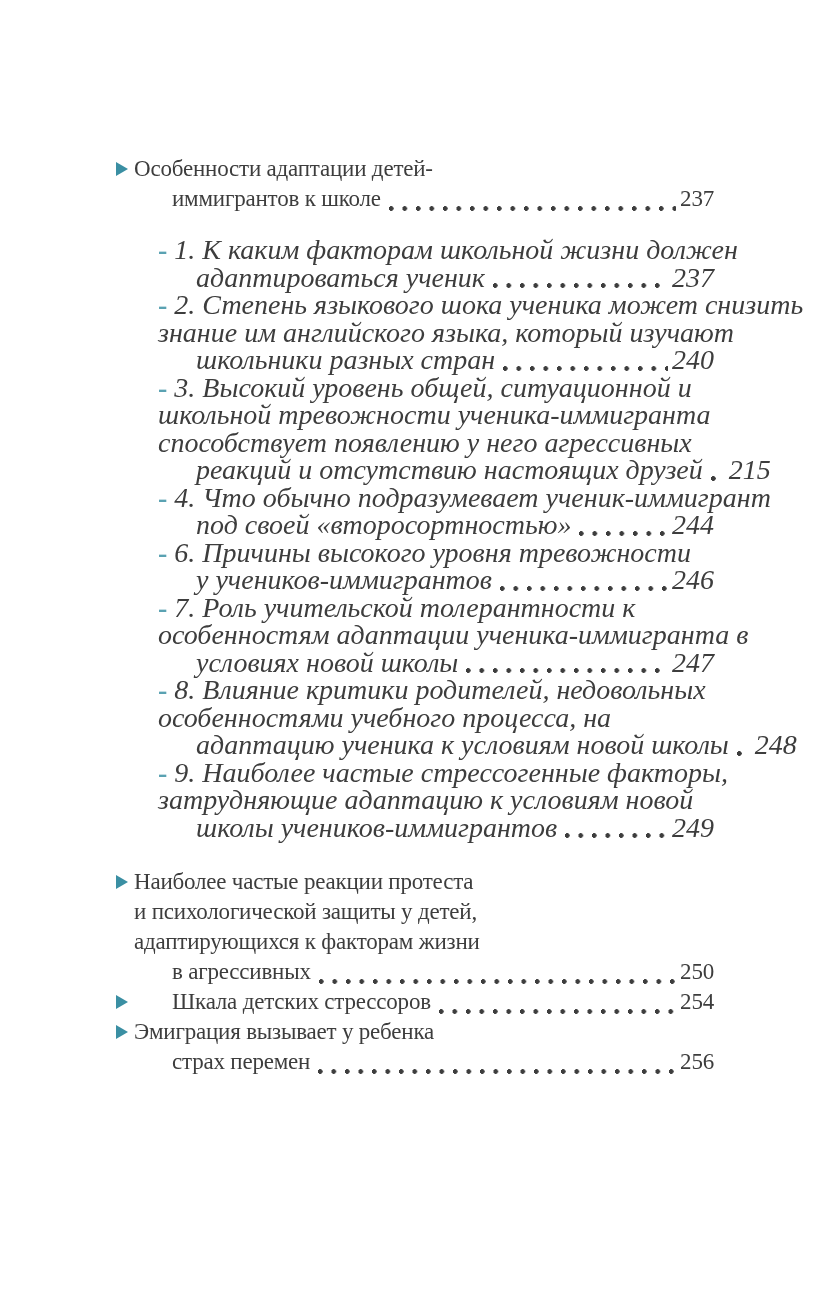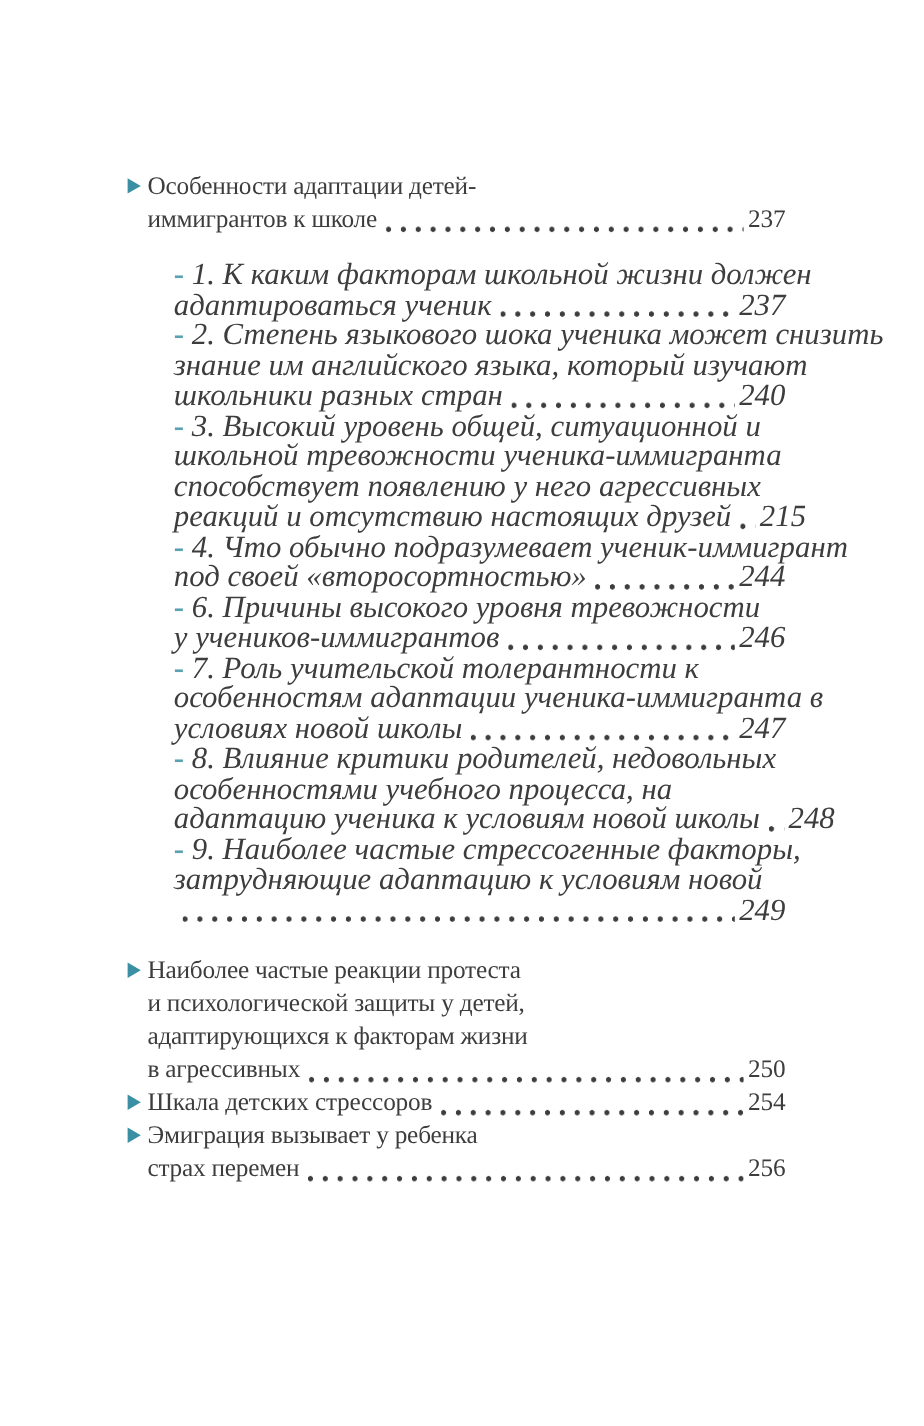--- a/index.html
+++ b/index.html
@@ -49,21 +49,21 @@
     line-height:27.5px;
   }
   .dash-marker{
     color:var(--dash);
     font-style:normal;
     font-weight:bold;
     margin-right:7px;
   }
   
   .line{white-space:nowrap;}
-  .line.last{display:flex;}
+  .line.last{display:flex;margin-left:38px;}
   .line.last .line-text{flex:0 0 auto;white-space:nowrap;}
   .dots{
     flex:1 1 auto;
     min-width:14px;
     margin:0 4px 0 8px;
     background-image:radial-gradient(circle at 2.2px 2.5px, var(--ink) 2.1px, transparent 2.6px);
     background-size:13.5px 5px;
     background-repeat:repeat-x;
     background-position:left bottom 3px;
   }
@@ -141,20 +141,21 @@
         <div class="line last">
           <span class="line-text">адаптацию ученика к условиям новой школы</span>
           <span class="dots"></span>
           <span class="page-num">248</span>
         </div>
       </div>
       <div class="sub-entry">
         <div class="line"><span class="dash-marker">-</span><span>9. Наиболее частые стрессогенные факторы,</span></div>
         <div class="line"><span>затрудняющие адаптацию к условиям новой</span></div>
         <div class="line last">
+          <span class="line-text">школы учеников-иммигрантов</span>
           <span class="dots"></span>
           <span class="page-num">249</span>
         </div>
       </div>
     </div>
     <div class="main-entry">
       <span class="triangle-bullet"></span>
       <div class="line"><span>Наиболее частые реакции протеста</span></div>
       <div class="line"><span>и психологической защиты у детей,</span></div>
       <div class="line"><span>адаптирующихся к факторам жизни</span></div>

